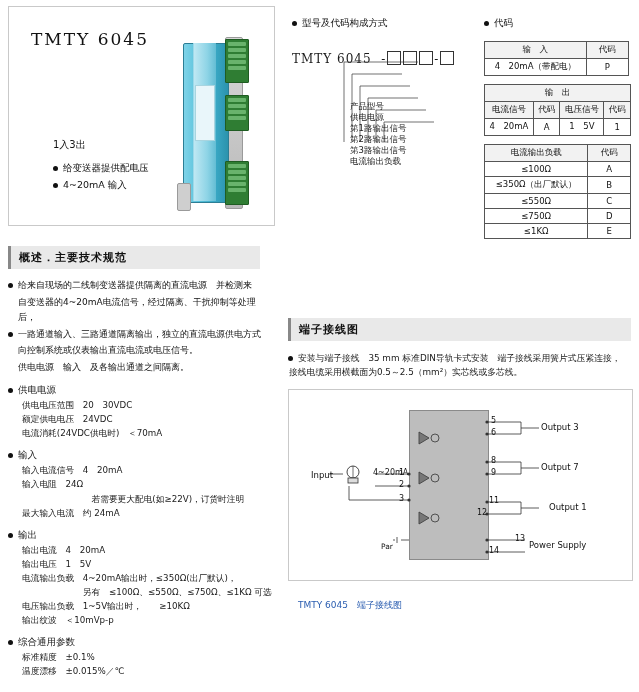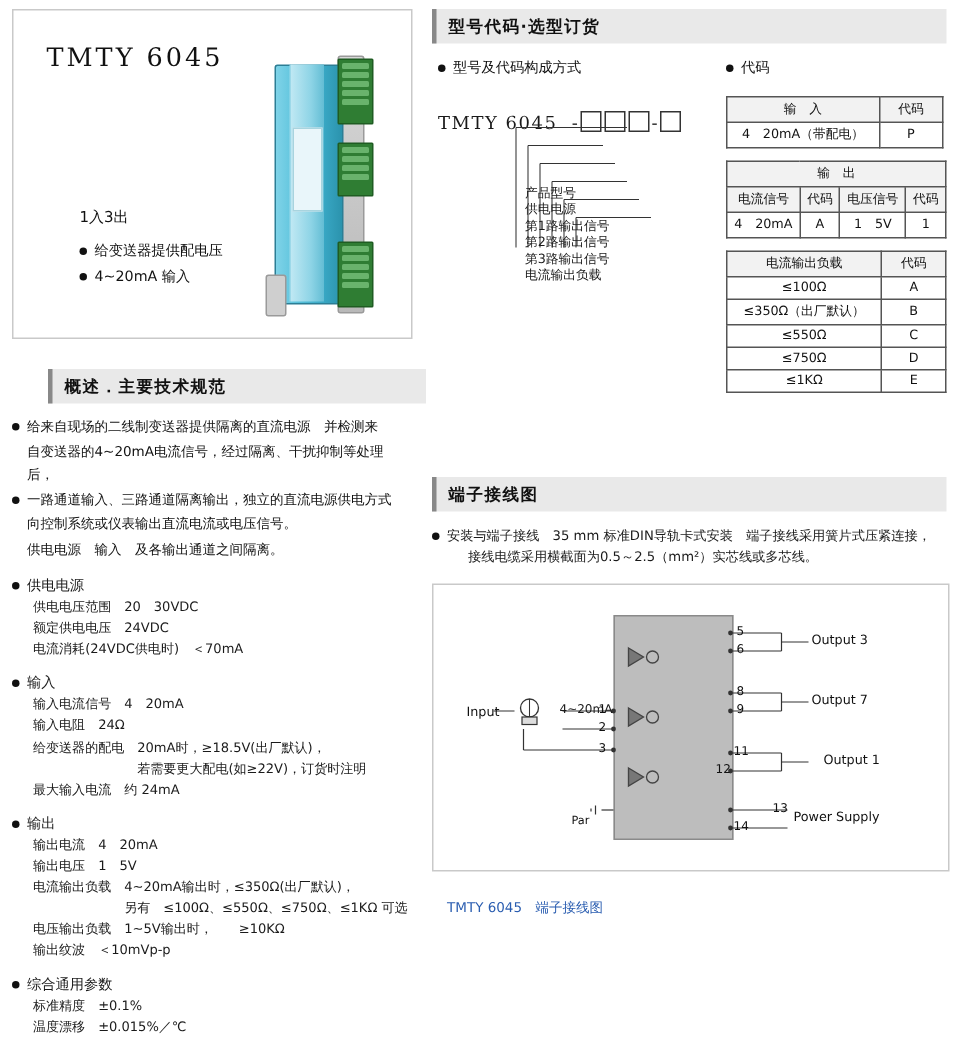--- a/index.html
+++ b/index.html
@@ -41,21 +41,21 @@
   #legend{position:relative;margin-top:6px;margin-left:6px;font-size:8.5px;line-height:1.5;}
   #legend .lrow{position:relative;padding-left:52px;height:11px;}
   #leader{position:absolute;left:0;top:0;width:170px;height:90px;pointer-events:none;}
 
   table.tb{border-collapse:collapse;font-size:8.5px;}
   table.tb td,table.tb th{border:1px solid #555;padding:2px 4px;text-align:center;color:#111;font-weight:normal;}
   table.tb th{background:#f2f2f2;font-weight:normal;}
 
   
   #spec-sec{position:absolute;left:8px;top:246px;width:265px;}
-  #spec-sec .sec-title{width:252px;box-sizing:border-box;margin-left:24px;}
+  #spec-sec .sec-title{width:252px;box-sizing:border-box;}
   #spec-intro{margin-top:9px;font-size:9px;line-height:1.65;color:#111;}
   #spec-intro p{margin:0 0 2px 0;text-indent:0;}
   .grp{margin-top:9px;}
   .grp-h{font-size:9.5px;font-weight:normal;}
   .grp-b{font-size:8.7px;line-height:1.62;margin-left:14px;margin-top:1px;}
 
   
   #wire-sec{position:absolute;left:288px;top:318px;width:343px;}
   #wire-sec .sec-title{width:343px;box-sizing:border-box;}
   #wire-note{margin-top:10px;font-size:8.8px;line-height:1.6;}
@@ -105,21 +105,20 @@
     </div>
 
     <div id="prod-sub">1入3出</div>
     <div id="prod-feats">
       <div><span class="bullet"></span><span>给变送器提供配电压</span></div>
       <div><span class="bullet"></span><span>4~20mA 输入</span></div>
     </div>
   </div>
 
   <div id="code-sec">
-    <div class="sec-title">型号代码·选型订货</div>
 
     <div id="code-body">
 
       <div id="code-left">
         <div class="txt">
           <span class="bullet"></span><span>型号及代码构成方式</span>
         </div>
 
         <div id="model-line">
           <span>TMTY 6045</span>
@@ -240,21 +239,20 @@
         <div>额定供电电压　24VDC</div>
         <div>电流消耗(24VDC供电时)　＜70mA</div>
       </div>
     </div>
 
     <div class="grp">
       <div class="grp-h"><span class="bullet"></span><span>输入</span></div>
       <div class="grp-b">
         <div>输入电流信号　4　20mA</div>
         <div>输入电阻　24Ω</div>
-        <div>给变送器的配电　20mA时，≥18.5V(出厂默认)，</div>
         <div>　　　　　　　　若需要更大配电(如≥22V)，订货时注明</div>
         <div>最大输入电流　约 24mA</div>
       </div>
     </div>
 
     <div class="grp">
       <div class="grp-h"><span class="bullet"></span><span>输出</span></div>
       <div class="grp-b">
         <div>输出电流　4　20mA</div>
         <div>输出电压　1　5V</div>
@@ -273,21 +271,21 @@
 
       </div>
     </div>
   </div>
 
   <div id="wire-sec">
     <div class="sec-title">端子接线图</div>
 
     <div id="wire-note">
       <div><span class="bullet"></span><span>安装与端子接线　35 mm 标准DIN导轨卡式安装　端子接线采用簧片式压紧连接，</span></div>
-      <div style="margin-left:24px">接线电缆采用横截面为0.5～2.5（mm²）实芯线或多芯线。</div>
+      <div style="margin-left:1px">接线电缆采用横截面为0.5～2.5（mm²）实芯线或多芯线。</div>
     </div>
 
     <div id="wire-box">
       <div class="dev-rect"></div>
 
       <svg style="position:absolute;left:120px;top:20px;width:78px;height:148px" viewBox="0 0 78 148">
         <g stroke="#444" fill="none" stroke-width="0.9">
           <path d="M10 22 l10 6 -10 6 z" fill="#777"></path>
             <circle cx="26" cy="28" r="4"></circle>
           <path d="M10 62 l10 6 -10 6 z" fill="#777"></path>

